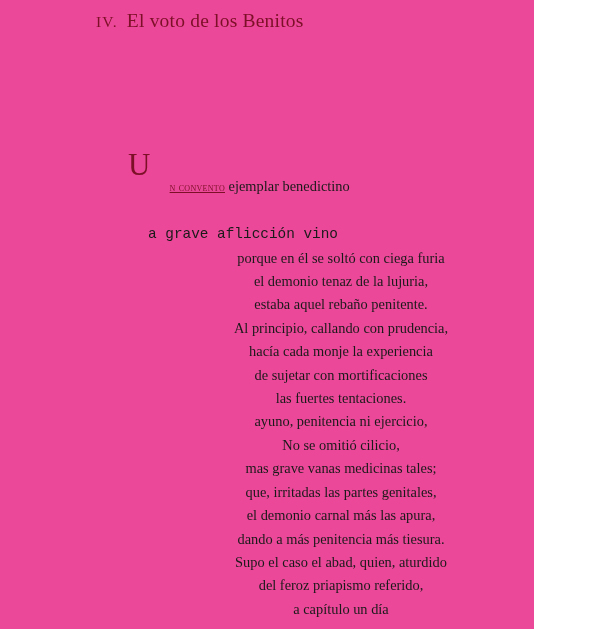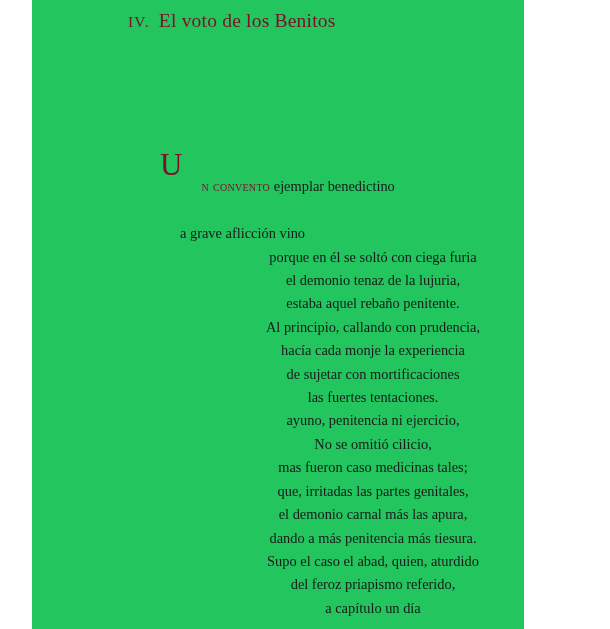--- a/index.html
+++ b/index.html
@@ -9,24 +9,23 @@
   }
   body {
     width: 610px;
     height: 629px;
     overflow: hidden;
     font-family: "Liberation Serif", serif;
     color: #1a1a1a;
   }
   .page {
     position: relative;
-    width: 492px;
+    width: 534px;
     height: 629px;
-    background: #22c55e;
-    margin-left: 32px;
+    background: #ec4899;
   }
   
   .poem-title {
     position: absolute;
     left: 96px;
     top: 10px;
     font-family: "Liberation Serif", serif;
     font-size: 19.5px;
     color: #7c1027;
     letter-spacing: 0.2px;
@@ -67,27 +66,29 @@
     position: absolute;
     left: -3px;
     top: -3px;
     font-family: "Liberation Serif", serif;
     font-size: 31px;
     line-height: 31px;
     color: #7c1027;
   }
   .smallcaps {
     font-variant: small-caps;
-    font-size: 14px;
+    font-size: 11px;
     letter-spacing: 0.3px;
     color: #7c1027;
+    text-decoration: underline;
   }
   .second-line {
     padding-left: 17px;
     white-space: pre;
+    font-family: Liberation Mono, monospace;
   }
 </style>
 </head>
 <body>
 
 <div class="page">
 
   <div class="poem-title">
     <span class="numeral">IV.</span><span class="num-gap"></span><span class="title-text">El voto de los Benitos</span>
   </div>
@@ -102,21 +103,21 @@
 
     <div class="verse">porque en él se soltó con ciega furia</div>
     <div class="verse">el demonio tenaz de la lujuria,</div>
     <div class="verse">estaba aquel rebaño penitente.</div>
     <div class="verse">Al principio, callando con prudencia,</div>
     <div class="verse">hacía cada monje la experiencia</div>
     <div class="verse">de sujetar con mortificaciones</div>
     <div class="verse">las fuertes tentaciones.</div>
     <div class="verse">ayuno, penitencia ni ejercicio,</div>
     <div class="verse">No se omitió cilicio,</div>
-    <div class="verse">mas fueron caso medicinas tales;</div>
+    <div class="verse">mas grave vanas medicinas tales;</div>
     <div class="verse">que, irritadas las partes genitales,</div>
     <div class="verse">el demonio carnal más las apura,</div>
     <div class="verse">dando a más penitencia más tiesura.</div>
     <div class="verse">Supo el caso el abad, quien, aturdido</div>
     <div class="verse">del feroz priapismo referido,</div>
     <div class="verse">a capítulo un día</div>
 
   </div>
 
 </div>

